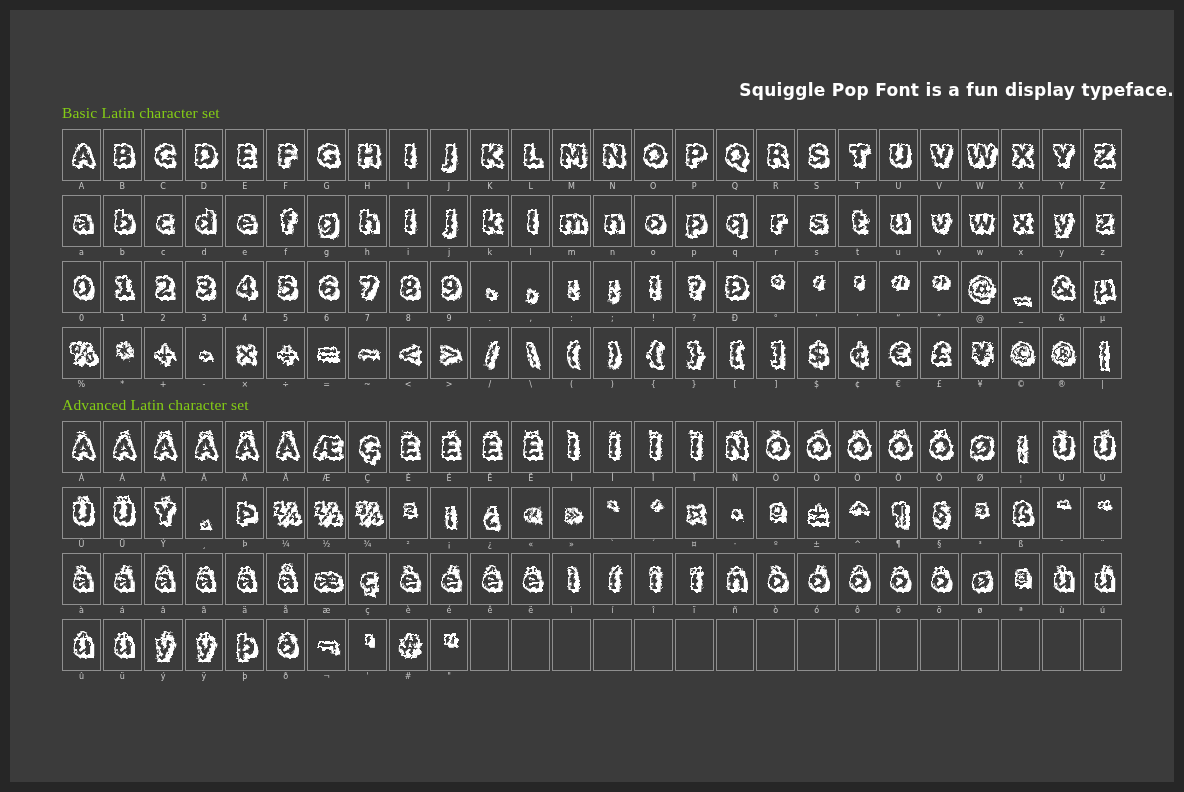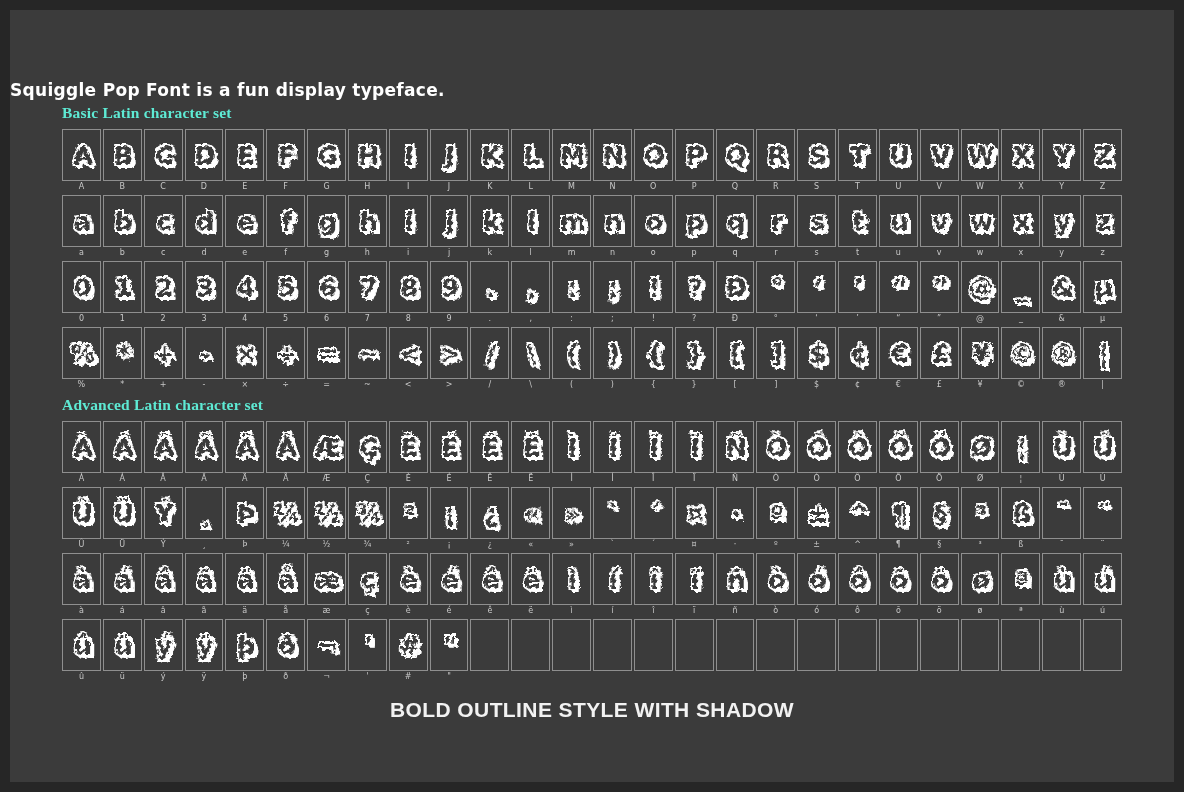--- a/index.html
+++ b/index.html
@@ -7,28 +7,28 @@
     width:1184px;height:792px;
     background:#262626;
     font-family:"DejaVu Sans",sans-serif;
     overflow:hidden;position:relative;
   }
   .panel{
     position:absolute;left:10px;top:10px;width:1164px;height:772px;
     background:#3b3b3b;
   }
   .title{
-    margin:70px 0 2px 0;text-align:left;
+    margin:70px 0 2px 0;text-align:right;
     color:#ffffff;font-size:17px;font-weight:600;letter-spacing:.3px;
     font-family:"DejaVu Sans",sans-serif;
   }
   .section-heading{
     margin:4px 0 7px 52px;
     font-family:"Liberation Serif","DejaVu Serif",serif;
-    font-weight:bold;font-size:15.5px;color:#5eead4;letter-spacing:.2px;
+    font-weight:normal;font-size:15.5px;color:#84cc16;letter-spacing:.2px;
   }
   .section-advanced .section-heading{}
   .rows{width:1060px;margin-left:52px;}
   .row{
     display:grid;grid-template-columns:repeat(26,1fr);
     column-gap:2px;margin-bottom:1px;
   }
   .box{
     height:50px;border:1px solid #8f8f8f;
     display:flex;align-items:center;justify-content:center;
@@ -1306,14 +1306,13 @@
             <div class="lbl"></div>
           </div>
           <div class="cell">
             <div class="box"></div>
             <div class="lbl"></div>
           </div>
         </div>
       </div>
   </div>
 
-  <div class="footer">BOLD OUTLINE STYLE WITH SHADOW</div>
 </div>
 
 </body></html>

